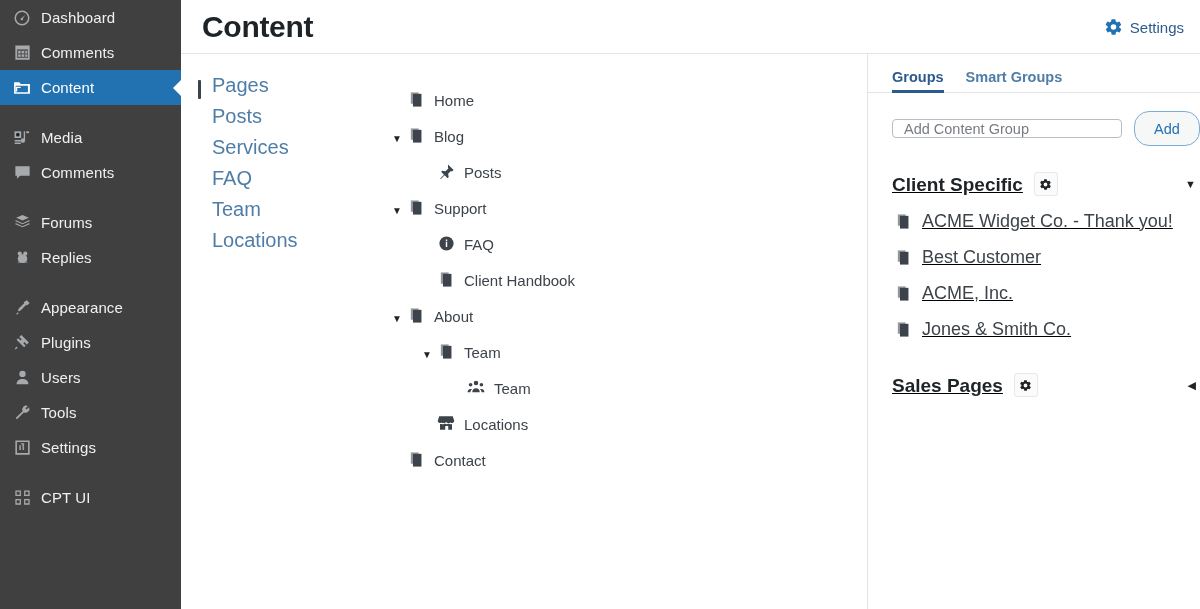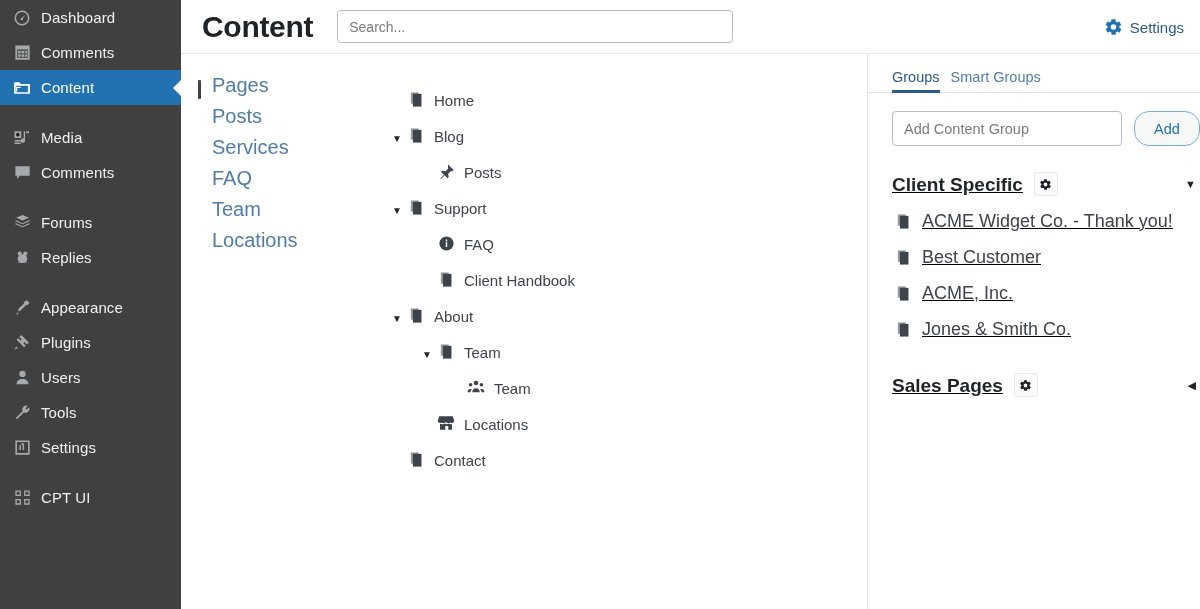--- a/index.html
+++ b/index.html
@@ -140,40 +140,41 @@
     width: 333px; flex: 0 0 333px;
     border-left: 1px solid #e2e4e7;
     position: relative;
     background: #fff;
   }
   #tabs {
     display: flex; align-items: flex-end;
     height: 39px;
     border-bottom: 1px solid #e2e4e7;
     padding-left: 24px;
-    gap: 11px;
+    gap: 22px;
+    font-weight: bold;
   }
   .tab {
     font-size: 14.5px; color: #4f7da8;
     padding-bottom: 7px;
     position: relative;
     cursor: pointer;
   }
   .tab.active { color: #2c5a8c; }
   .tab.active::after {
     content:""; position:absolute; left:0; right:0; bottom:-1px;
     height: 3px; background: #2c5a8c;
   }
   #group-add-row {
     display: flex; align-items: center;
     padding: 18px 0 0 24px;
     gap: 12px;
   }
   #group-name-input {
-    width: 242px; height: 35px;
+    width: 242px; height: 19px;
     border: 1px solid #b9bcc0; border-radius: 4px;
     padding: 0 11px; font-size: 14.5px;
     font-family: "Liberation Sans", sans-serif;
     color: #14532d; background:#fff; outline:none;
   }
   #group-name-input::placeholder { color: #787c82; }
   #add-group-button {
     height: 35px;
     min-width: 66px;
     border: 1px solid #7aaed6; border-radius: 15px;
@@ -348,21 +349,20 @@
           </svg>
         </span>
         <span class="lbl">CPT UI</span>
       </div>
     </nav>
 
   <div id="main">
 
     <div id="header">
       <div id="page-title">Content</div>
-      <input id="search-input" type="text" placeholder="Search..." style="">
       <div id="settings-link">
         <span class="gear">
           <svg width="19" height="19" viewBox="0 0 24 24" fill="currentColor">
             <path d="M19.4 13a7.6 7.6 0 000-2l2.1-1.6a.5.5 0 00.1-.6l-2-3.4a.5.5 0 00-.6-.2l-2.5 1a7.3 7.3 0 00-1.7-1l-.4-2.6a.5.5 0 00-.5-.4h-4a.5.5 0 00-.5.4l-.4 2.6a7.3 7.3 0 00-1.7 1l-2.5-1a.5.5 0 00-.6.2l-2 3.4a.5.5 0 00.1.6L4.6 11a7.6 7.6 0 000 2l-2.1 1.6a.5.5 0 00-.1.6l2 3.4c.1.2.4.3.6.2l2.5-1c.5.4 1.1.8 1.7 1l.4 2.6c0 .3.2.4.5.4h4c.3 0 .5-.1.5-.4l.4-2.6c.6-.2 1.2-.6 1.7-1l2.5 1c.2.1.5 0 .6-.2l2-3.4a.5.5 0 00-.1-.6L19.4 13zM12 15.5A3.5 3.5 0 1112 8.5a3.5 3.5 0 010 7z"></path>
           </svg>
         </span>
         <span>Settings</span>
       </div>
     </div>
 

